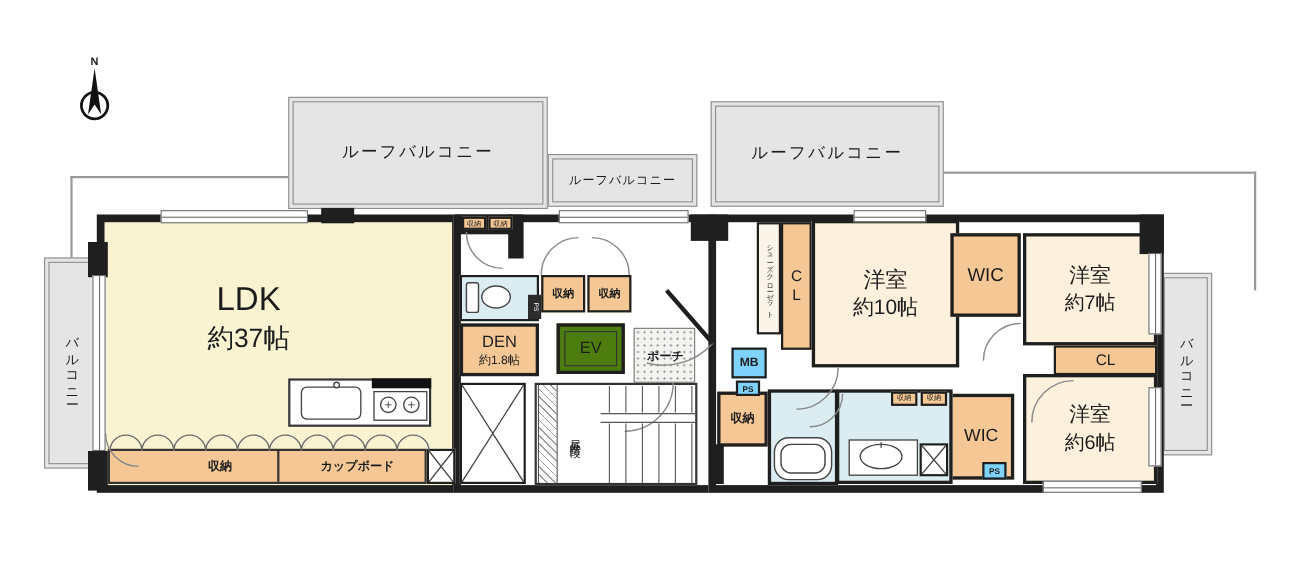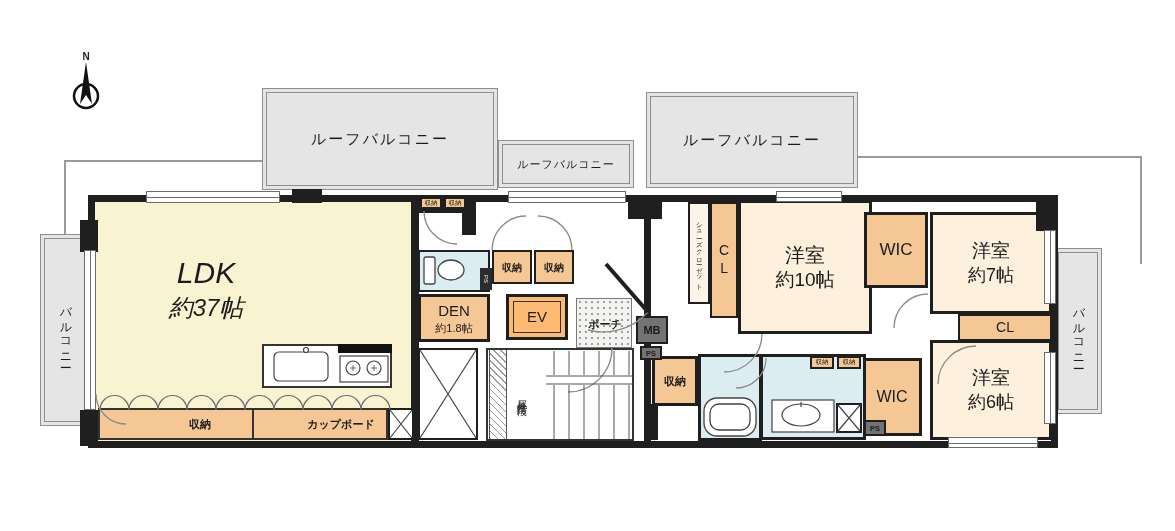--- a/index.html
+++ b/index.html
@@ -22,23 +22,23 @@
   .railing{position:absolute;border:1px solid #8e8e8e;background:#e5e5e5;box-sizing:border-box;z-index:0;
            display:flex;align-items:center;justify-content:center;}
   .railing::before{content:"";position:absolute;inset:3px;border:1px solid #8e8e8e;}
   .pline{position:absolute;background:#9a9a9a;z-index:0;}
   .lbl{color:#1c1c1c;text-align:center;line-height:1.3;z-index:4;}
   .vtext{writing-mode:vertical-rl;text-orientation:upright;letter-spacing:2px;}
   .dots{background-color:#f3f3f0;background-image:radial-gradient(#9aa0a6 1px,transparent 1.2px);
         background-size:6px 6px;}
   .tiny{position:absolute;box-sizing:border-box;border:2px solid #1f1f1f;background:#f4c795;
         display:flex;align-items:center;justify-content:center;font-size:7px;z-index:4;}
-  .svc{position:absolute;box-sizing:border-box;background:#737373;border:2px solid #1f1f1f;
-       display:flex;align-items:center;justify-content:center;font-weight:bold;z-index:5;}
-  .evbox{position:absolute;box-sizing:border-box;background:#fdba74;border:3px solid #1f1f1f;
+  .svc{position:absolute;box-sizing:border-box;background:#7dd3fc;border:2px solid #1f1f1f;
+       display:flex;align-items:center;justify-content:center;font-weight:bold;z-index:5;margin-left:29px;}
+  .evbox{position:absolute;box-sizing:border-box;background:#4d7c0f;border:3px solid #1f1f1f;
          display:flex;align-items:center;justify-content:center;z-index:2;}
   .evbox::before{content:"";position:absolute;inset:4px;border:1px solid #333;}
   .hatch{position:absolute;background:repeating-linear-gradient(45deg,#9a9a9a 0 1px,transparent 1px 5px);
          border-left:1px solid #555;border-right:1px solid #555;box-sizing:border-box;z-index:3;}
   .overlay{position:absolute;left:0;top:0;z-index:6;pointer-events:none;}
   .strip{position:absolute;box-sizing:border-box;background:#f4c795;border:2px solid #333;z-index:2;
          display:flex;align-items:center;}
   .psdark{position:absolute;box-sizing:border-box;background:#2c2c2c;color:#fff;z-index:5;
           writing-mode:vertical-rl;font-size:6px;display:flex;align-items:center;justify-content:center;}
   .kcounter{position:absolute;box-sizing:border-box;background:#fff;border:2px solid #333;z-index:3;}
@@ -84,31 +84,31 @@
 
   <div class="wall" style="left:80px;top:220px;width:18px;height:32px;"></div>
   <div class="wall" style="left:80px;top:410px;width:18px;height:36px;"></div>
   <div class="wall" style="left:292px;top:189px;width:30px;height:14px;"></div>
   <div class="wall" style="left:414px;top:195px;width:52px;height:18px;"></div>
   <div class="wall" style="left:462px;top:195px;width:14px;height:40px;"></div>
   <div class="wall" style="left:628px;top:195px;width:34px;height:24px;"></div>
   <div class="wall" style="left:1036px;top:195px;width:22px;height:36px;"></div>
   <div class="wall" style="left:646px;top:404px;width:12px;height:36px;"></div>
 
-  <div class="abs lbl" style="left:116px;top:248px;width:180px;height:80px;display:flex;flex-direction:column;align-items:center;justify-content:center;z-index:2;font-style:italic;">
+  <div class="abs lbl" style="left:136px;top:248px;width:180px;height:80px;display:flex;flex-direction:column;align-items:center;justify-content:center;z-index:2;">
     <span style="font-size:30px;font-weight:500;">LDK</span>
     <span style="font-size:24px;font-weight:500;">約37帖</span>
   </div>
 
   <div class="kcounter" style="left:262px;top:344px;width:130px;height:44px;"></div>
   <div class="abs" style="left:338px;top:344px;width:54px;height:9px;background:#111;z-index:4;"></div>
 
   <div class="strip" style="left:98px;top:408px;width:290px;height:32px;">
     <span class="lbl" style="position:absolute;left:40px;width:120px;font-size:11px;font-weight:bold;">収納</span>
-    <span class="lbl" style="position:absolute;left:176px;width:130px;font-size:11px;font-weight:bold;">カップボード</span>
+    <span class="lbl" style="position:absolute;left:160px;width:130px;font-size:11px;font-weight:bold;">カップボード</span>
     <span class="abs" style="left:152px;top:0;width:2px;height:28px;background:#333;"></span>
   </div>
   <div class="abs white" style="left:388px;top:408px;width:26px;height:32px;border:2px solid #1f1f1f;z-index:3;"></div>
 
   <div class="tiny" style="left:420px;top:197px;width:22px;height:12px;">
       <span style="font-size:6.5px;">収納</span>
     </div>
   <div class="tiny" style="left:444px;top:197px;width:22px;height:12px;">
       <span style="font-size:6.5px;">収納</span>
     </div>

